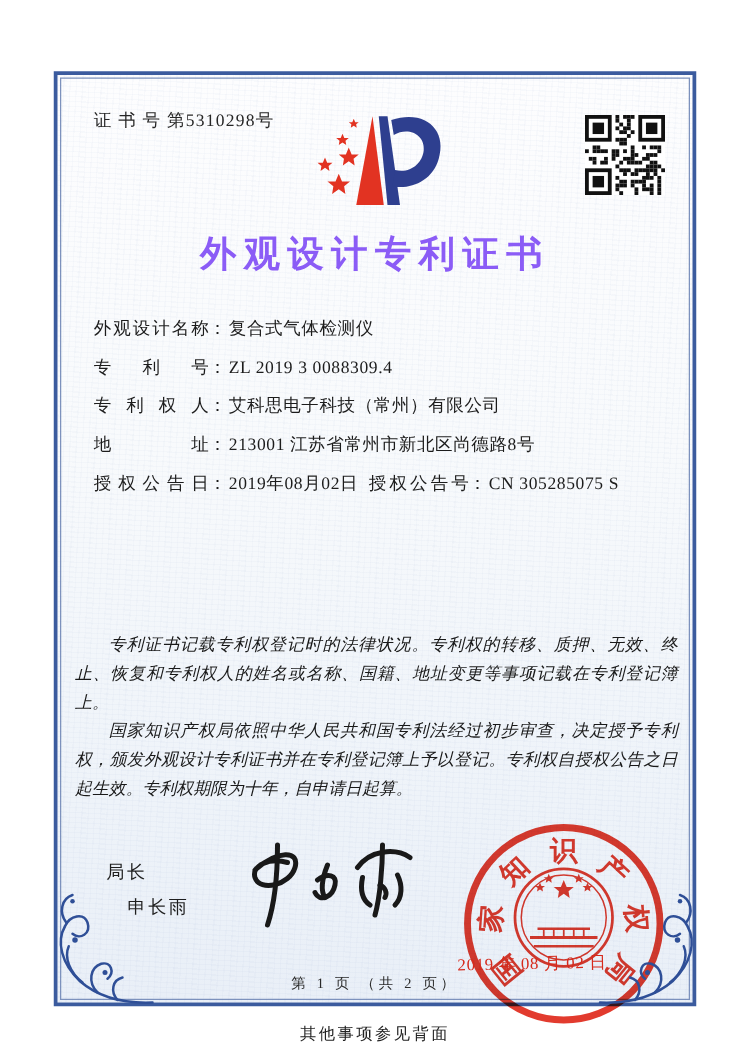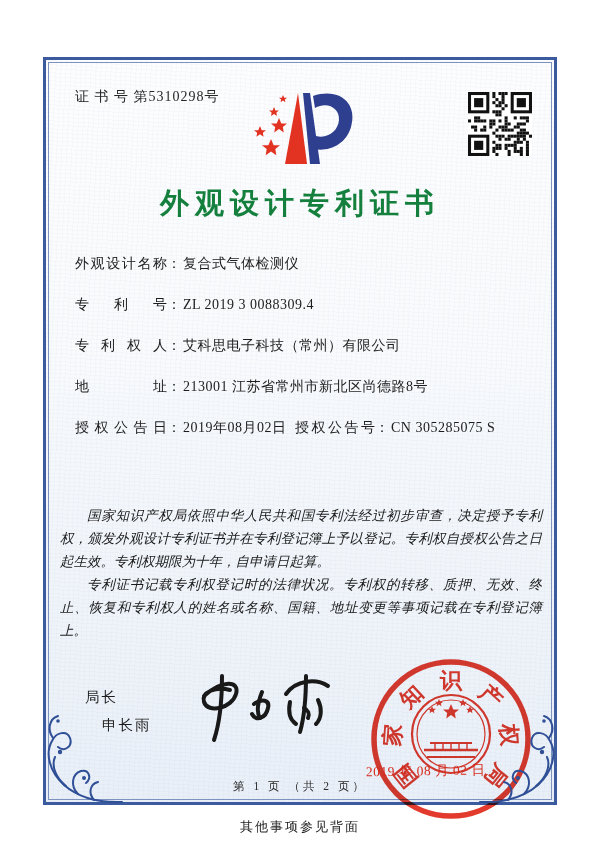--- a/index.html
+++ b/index.html
@@ -12,24 +12,24 @@
   .frame::before{content:"";position:absolute;inset:2px;border:1px solid #7d92bd;pointer-events:none;}
   .frame::after{content:"";position:absolute;inset:0;pointer-events:none;opacity:.55;
      background:
        repeating-linear-gradient(3deg,rgba(96,124,180,.07) 0 1px,transparent 1px 4px),
        repeating-linear-gradient(93deg,rgba(96,124,180,.05) 0 1px,transparent 1px 5px);}
   
   .cert-no{position:absolute;left:75px;top:88px;font-size:14px;letter-spacing:1px;color:#262626;}
   .logo{position:absolute;left:243px;top:84px;width:118px;height:96px;}
   .qr{position:absolute;left:468px;top:92px;width:64px;height:64px;}
   .title{position:absolute;left:0;right:0;top:184px;text-align:center;
-         font-size:29px;font-weight:bold;letter-spacing:6px;color:#15803d;}
+         font-size:29px;font-weight:bold;letter-spacing:6px;color:#8b5cf6;}
   
   .fields{position:absolute;left:75px;top:253px;width:462px;display:flex;
-          flex-direction:column;gap:19px;font-size:14px;color:#1c1c1c;}
+          flex-direction:column;gap:9px;font-size:14px;color:#1c1c1c;}
   .field-row{position:relative;line-height:22px;white-space:nowrap;}
   .flabel{display:inline-block;width:92px;text-align:justify;text-align-last:justify;vertical-align:bottom;}
   .fcolon{display:inline-block;margin-right:2px;}
   .fvalue{letter-spacing:.5px;}
   .pair2{position:absolute;left:220px;top:0;}
   
   .bodytext{position:absolute;left:60px;top:504px;width:482px;font-size:13.5px;
             line-height:23px;font-style:italic;color:#191919;text-align:justify;}
   .bodytext p{margin:0;text-indent:2em;}
   
@@ -215,22 +215,22 @@
     </div>
     <div class="field-row">
       <span class="flabel">授权公告日</span><span class="fcolon">：</span><span class="fvalue">2019年08月02日</span>
       <span class="pair2">
         <span class="flabel" style="width:80px">授权公告号</span><span class="fcolon">：</span><span class="fvalue">CN 305285075 S</span>
       </span>
     </div>
   </div>
 
   <div class="bodytext">
+    <p>专利证书记载专利权登记时的法律状况。专利权的转移、质押、无效、终止、恢复和专利权人的姓名或名称、国籍、地址变更等事项记载在专利登记簿上。</p>
     <p>国家知识产权局依照中华人民共和国专利法经过初步审查，决定授予专利权，颁发外观设计专利证书并在专利登记簿上予以登记。专利权自授权公告之日起生效。专利权期限为十年，自申请日起算。</p>
-    <p>专利证书记载专利权登记时的法律状况。专利权的转移、质押、无效、终止、恢复和专利权人的姓名或名称、国籍、地址变更等事项记载在专利登记簿上。</p>
   </div>
 
   <div class="sig-title">局长</div>
   <div class="sig-name">申长雨</div>
   <svg class="sig-script" viewBox="0 0 165 88" aria-hidden="true">
     <g fill="none" stroke="#191919" stroke-width="4" stroke-linecap="round" stroke-linejoin="round">
       <path d="M26,30 C44,14 62,14 58,28 C54,42 30,48 26,36 C23,26 38,20 52,24"></path>
       <path d="M44,10 C44,30 42,56 36,74"></path>
       <path d="M84,26 C80,36 78,46 82,52"></path>
       <path d="M76,38 C84,32 92,34 90,42 C88,52 78,56 74,48"></path>

